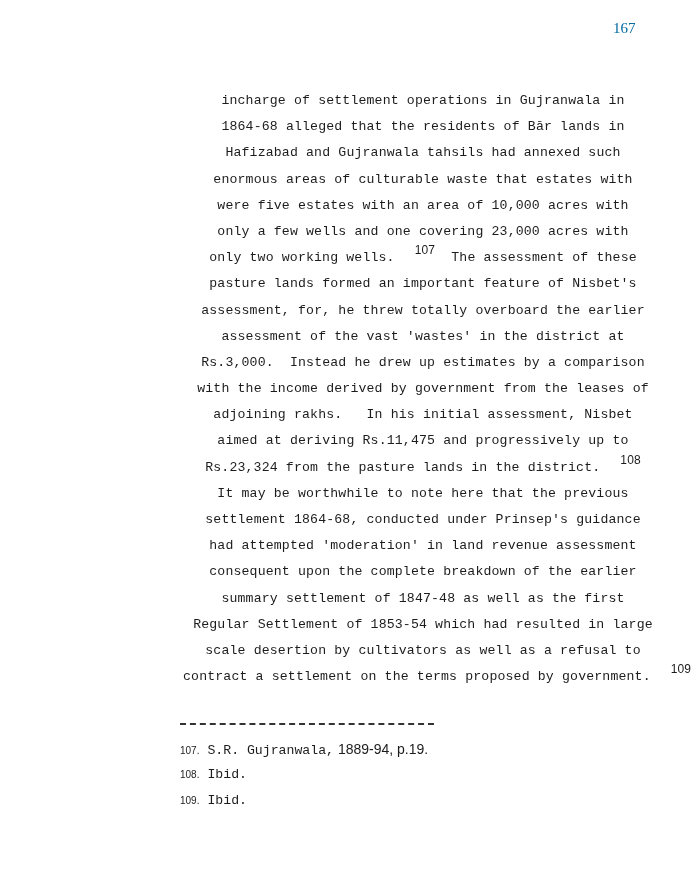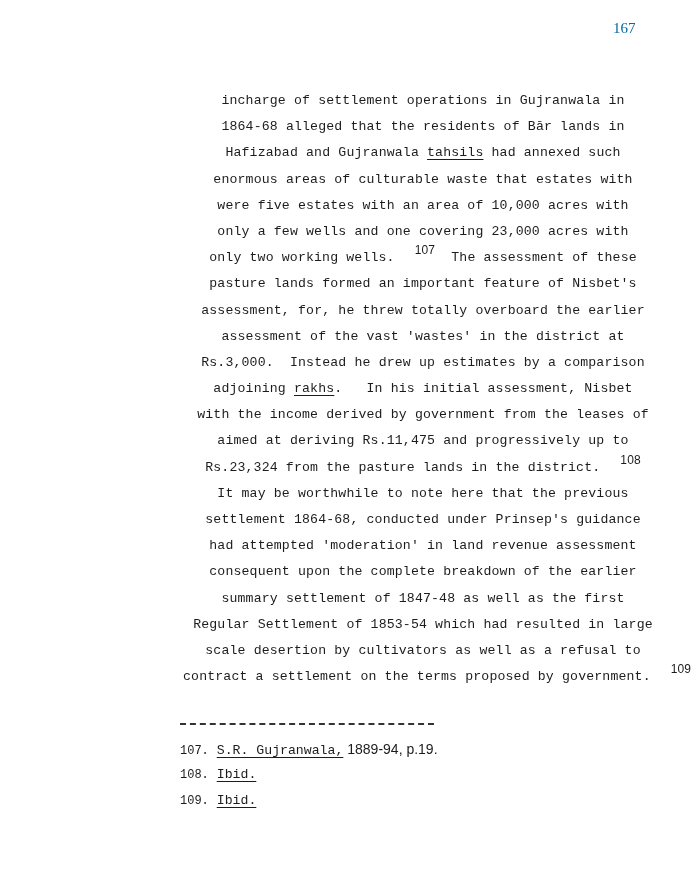--- a/index.html
+++ b/index.html
@@ -31,21 +31,20 @@
       text-align: center;
     }
     .line {
       height: 26.2px;
       line-height: 26.2px;
       font-size: 13.2px;
       white-space: nowrap;
       letter-spacing: 0.15px;
     }
     .line .u {
-      text-decoration: underline;
       text-underline-offset: 3px;
     }
     .line sup {
       font-size: 12px;
       font-family: "Liberation Sans", "DejaVu Sans", sans-serif;
       vertical-align: 7px;
       line-height: 0;
       margin-left: 20px;
     }
     .rule {
@@ -60,25 +59,24 @@
       left: 180px;
       top: 736px;
     }
     .fn {
       height: 26px;
       line-height: 26px;
       font-size: 13.2px;
       white-space: nowrap;
     }
     .fn .num {
-      font-family: Liberation Mono, monospace;
-      font-size: 12px;
+      font-family: Liberation Sans, sans-serif;
+      font-size: 10px;
     }
     .fn .u {
-      text-decoration: underline;
       text-underline-offset: 3px;
     }
     .fn .rest {
       font-family: "Liberation Sans", "DejaVu Sans", sans-serif;
       font-size: 14px;
     }
   </style>
 </head>
 <body>
 
@@ -89,22 +87,22 @@
   <div class="line">1864-68 alleged that the residents of Bār lands in</div>
   <div class="line"><span>Hafizabad and Gujranwala </span><span class="u">tahsils</span><span> had annexed such</span></div>
   <div class="line">enormous areas of culturable waste that estates with</div>
   <div class="line">were five estates with an area of 10,000 acres with</div>
   <div class="line">only a few wells and one covering 23,000 acres with</div>
   <div class="line"><span>only two working wells.</span><sup>107</sup><span style="white-space:pre">  The assessment of these</span></div>
   <div class="line">pasture lands formed an important feature of Nisbet's</div>
   <div class="line">assessment, for, he threw totally overboard the earlier</div>
   <div class="line">assessment of the vast 'wastes' in the district at</div>
   <div class="line" style="white-space:pre">Rs.3,000.  Instead he drew up estimates by a comparison</div>
+  <div class="line">with the income derived by government from the leases of</div>
   <div class="line"><span>adjoining </span><span class="u">rakhs</span><span style="white-space:pre">.   In his initial assessment, Nisbet</span></div>
-  <div class="line">with the income derived by government from the leases of</div>
   <div class="line">aimed at deriving Rs.11,475 and progressively up to</div>
   <div class="line"><span>Rs.23,324 from the pasture lands in the district.</span><sup>108</sup></div>
   <div class="line">It may be worthwhile to note here that the previous</div>
   <div class="line">settlement 1864-68, conducted under Prinsep's guidance</div>
   <div class="line">had attempted 'moderation' in land revenue assessment</div>
   <div class="line">consequent upon the complete breakdown of the earlier</div>
   <div class="line">summary settlement of 1847-48 as well as the first</div>
   <div class="line">Regular Settlement of 1853-54 which had resulted in large</div>
   <div class="line">scale desertion by cultivators as well as a refusal to</div>
   <div class="line"><span>contract a settlement on the terms proposed by government.</span><sup>109</sup></div>

